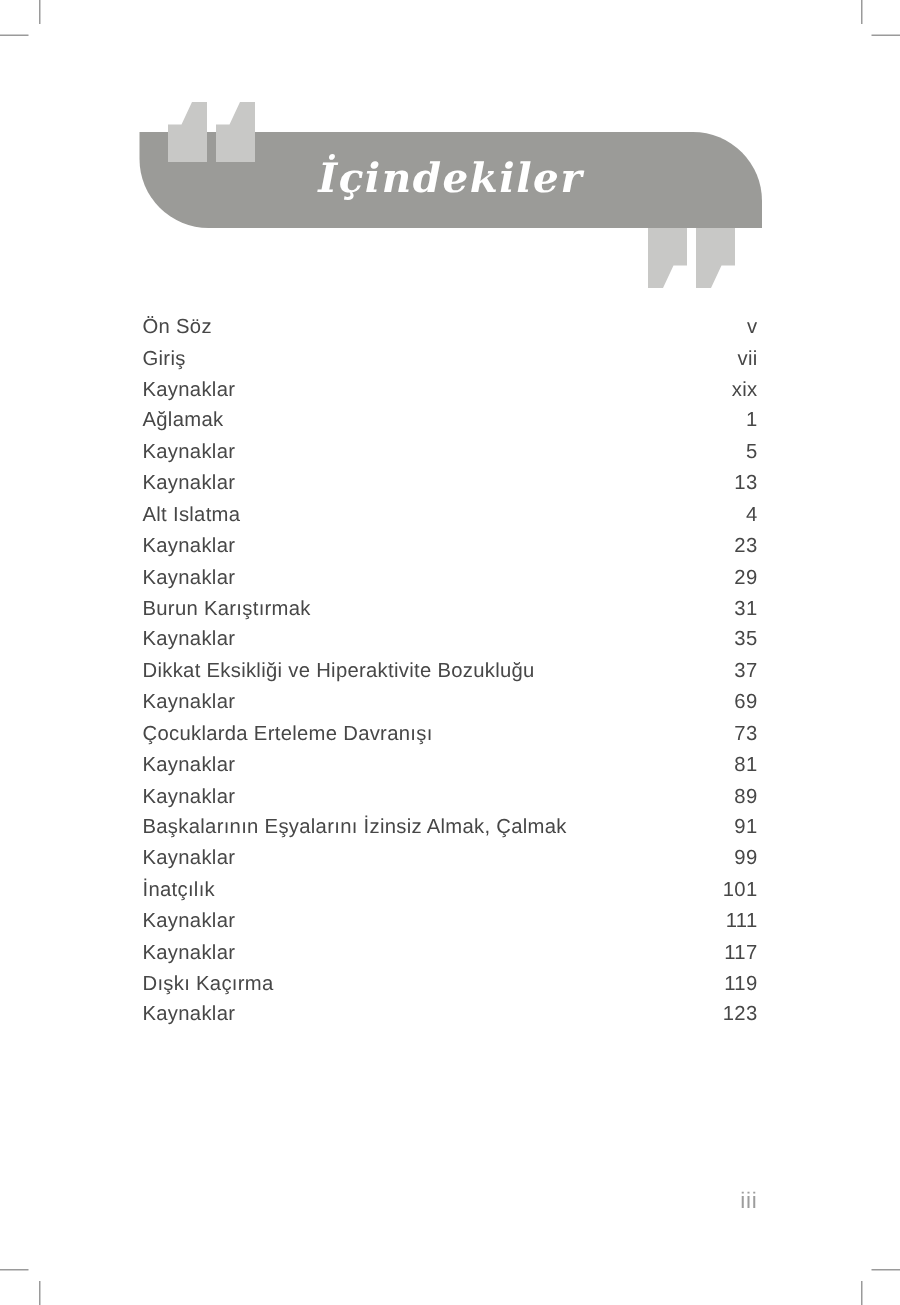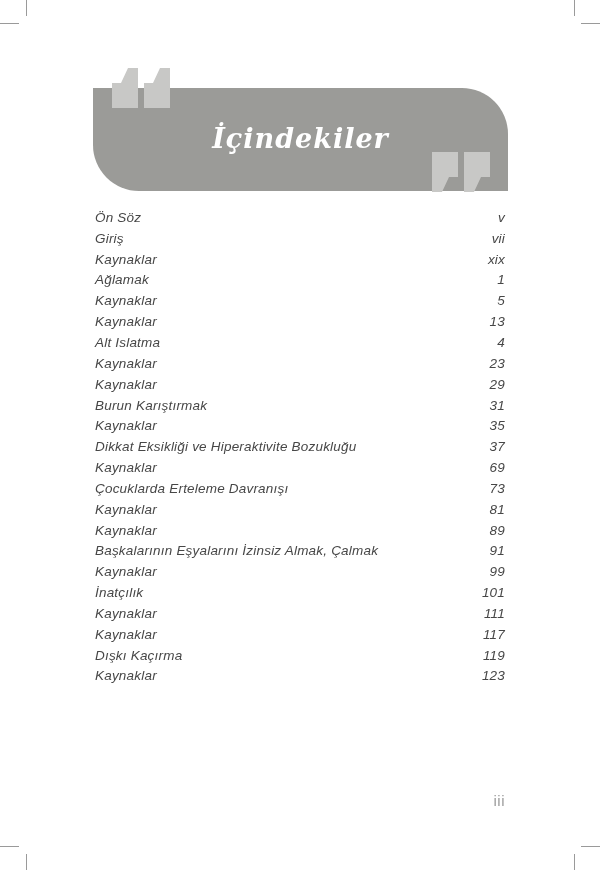--- a/index.html
+++ b/index.html
@@ -31,21 +31,21 @@
   .crop.bl-h { left: 0; top: 846px; }
   .crop.br-v { left: 574px; top: 854px; }
   .crop.br-h { left: 581px; top: 846px; }
 
   
   .banner {
     position: absolute;
     left: 93px;
     top: 88px;
     width: 415px;
-    height: 103px;
+    height: 64px;
     background: #9b9b98;
     border-radius: 0 46px 0 46px;
     display: flex;
     align-items: center;
     justify-content: center;
   }
   .banner-title {
     font-family: "DejaVu Serif", serif;
     font-style: italic;
     font-weight: bold;
@@ -71,21 +71,20 @@
     width: 410px;
   }
   .toc-row {
     height: 20.85px;
     display: flex;
     justify-content: space-between;
     align-items: center;
     color: #474747;
     font-size: 13.5px;
     letter-spacing: 0.2px;
-    font-style: italic;
   }
   .toc-title { white-space: nowrap; }
   .toc-page  { white-space: nowrap; text-align: right; }
 
   
   .folio {
     position: absolute;
     left: 95px;
     top: 792px;
     width: 410px;

